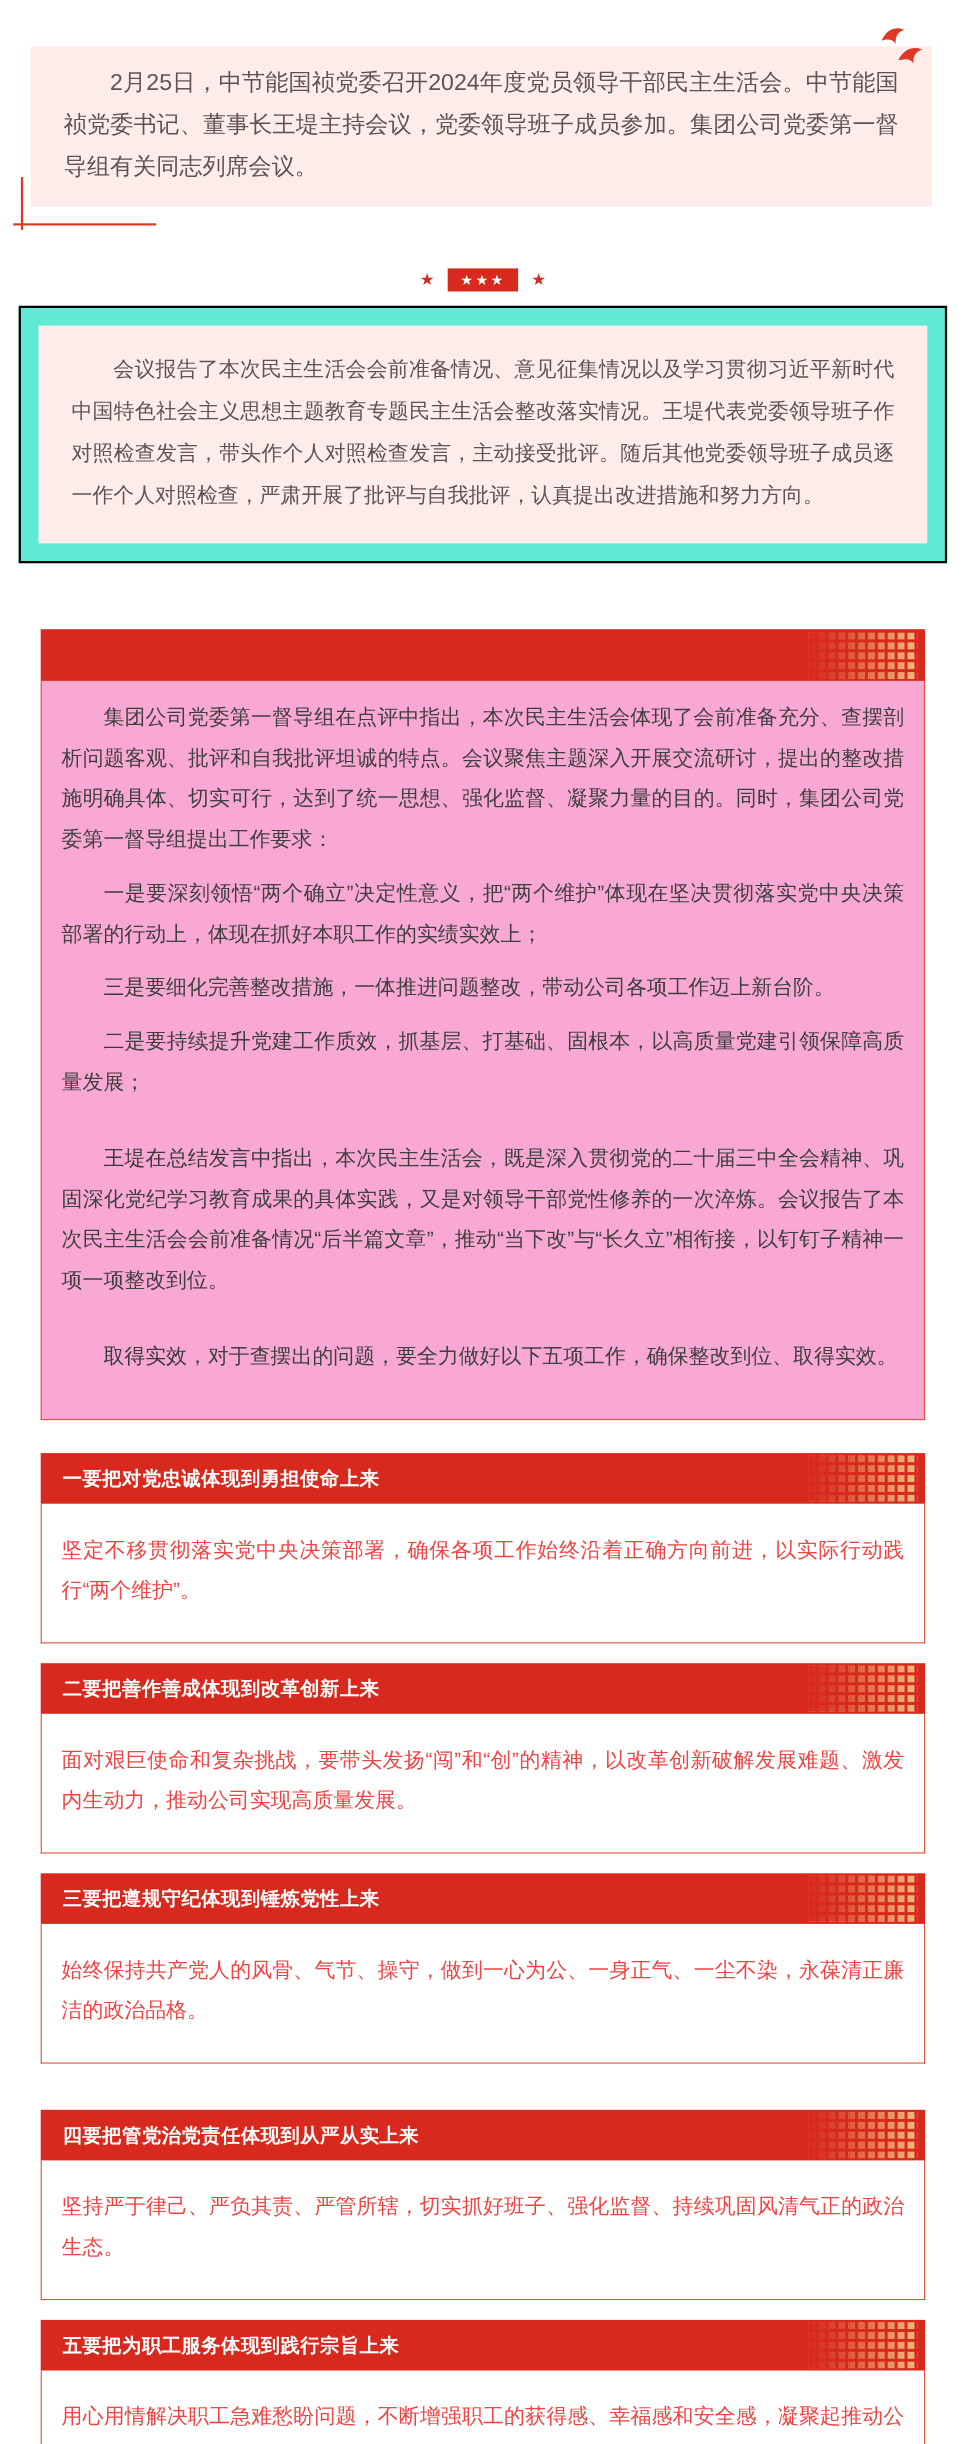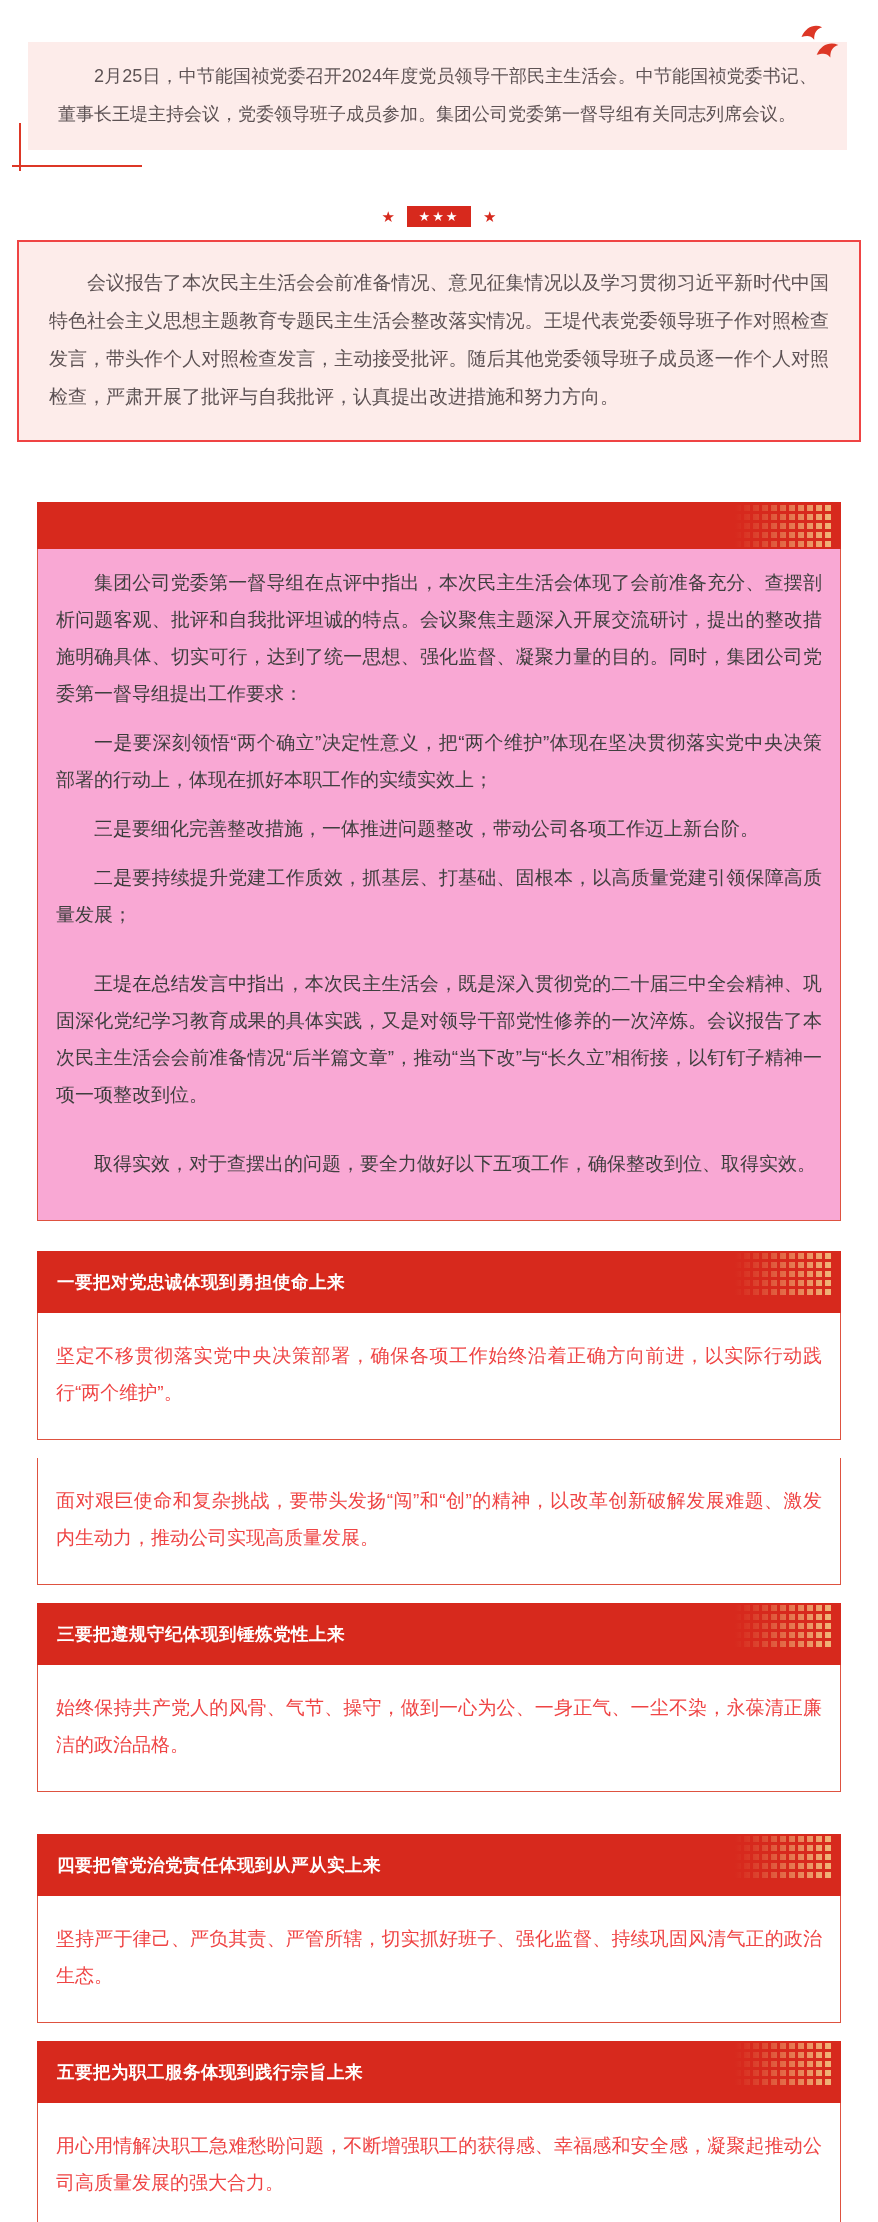--- a/index.html
+++ b/index.html
@@ -14,21 +14,21 @@
 
   
   .intro-box {
     position: relative;
     margin: 42px 31px 0 28px;
     background: #fdecea;
     padding: 15px 30px 17px 30px;
   }
   .intro-box p {
     margin: 0;
-    font-size: 18px;
+    font-size: 21px;
     line-height: 38px;
     color: #5d5254;
     text-indent: 2em;
     text-align: justify;
   }
   .birds { position: absolute; top: -20px; right: 2px; }
   .corner-v {
     position: absolute; left: -9px; bottom: -21px;
     width: 2px; height: 48px; background: #dd3726;
   }
@@ -49,22 +49,22 @@
     background: #d7291d;
     color: #ffffff;
     font-size: 13px; line-height: 21px;
     text-align: center; letter-spacing: 2px;
     display: inline-block;
   }
 
   
   .quote-box {
     margin: 13px 17px 0 17px;
-    border: 2px solid #ef4444;
-    padding: 0;
+    border: 2px solid #000000;
+    padding: 16px;
     background: #5eead4;
   }
   .quote-inner { background: #fdecea; padding: 22px 30px 24px 30px; }
   .quote-inner p {
     margin: 0;
     font-size: 19px;
     line-height: 38px;
     color: #5d5254;
     text-indent: 2em;
     text-align: justify;
@@ -104,21 +104,21 @@
   }
   .main-body p.spaced { margin-top: 32px; }
   .main-body b { font-weight: normal; color: #3a3a3a; }
 
   
   .card { margin: 18px 37px 0 37px; }
   .card.first { margin-top: 30px; }
   .card.gap-large { margin-top: 42px; border-radius: 11px; }
   .card-bar {
     position: relative;
-    height: 62px;
+    height: 46px;
     background: #d7291d;
     display: flex; align-items: center;
     padding-left: 20px;
     overflow: hidden;
   }
   .card-bar .dots { top: 2px; height: 42px; }
   .card-title {
     margin: 0;
     position: relative; z-index: 1;
     font-size: 17.5px;
@@ -187,20 +187,24 @@
     <div class="card-bar">
       <h2 class="card-title">一要把对党忠诚体现到勇担使命上来</h2>
       <div class="dots"></div>
     </div>
     <div class="card-body">
       <p>坚定不移贯彻落实党中央决策部署，确保各项工作始终沿着正确方向前进，以实际行动践行“两个维护”。</p>
     </div>
   </section>
 
   <section class="card">
+    <div class="card-bar">
+      <h2 class="card-title">二要把善作善成体现到改革创新上来</h2>
+      <div class="dots"></div>
+    </div>
     <div class="card-body">
       <p>面对艰巨使命和复杂挑战，要带头发扬“闯”和“创”的精神，以改革创新破解发展难题、激发内生动力，推动公司实现高质量发展。</p>
     </div>
   </section>
 
   <section class="card">
     <div class="card-bar">
       <h2 class="card-title">三要把遵规守纪体现到锤炼党性上来</h2>
       <div class="dots"></div>
     </div>

